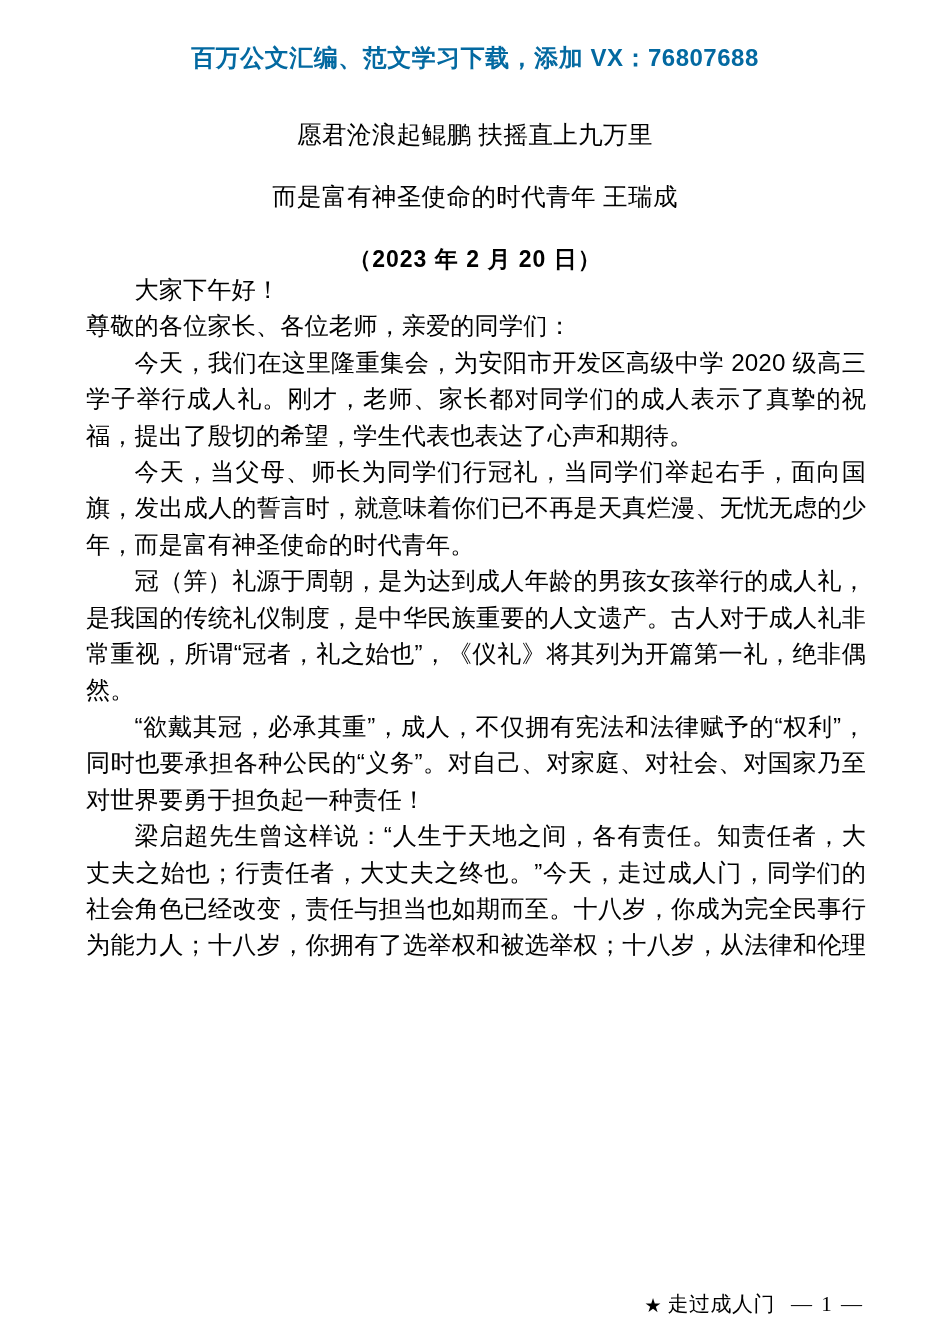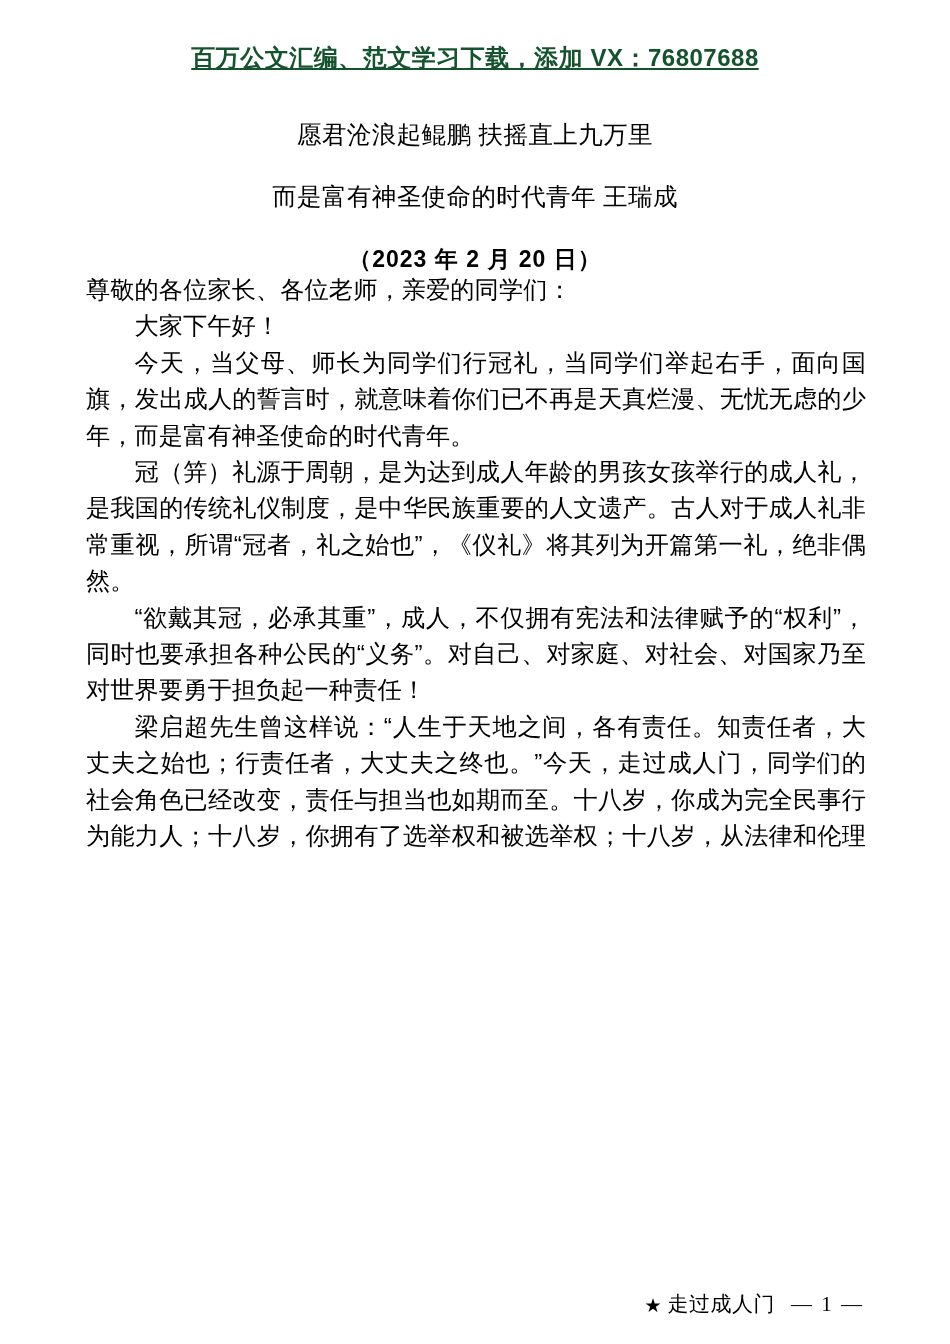--- a/index.html
+++ b/index.html
@@ -112,31 +112,32 @@
   #page-number {
     letter-spacing: 2px;
     padding-left: 10px;
   }
 </style>
 </head>
 <body style="color: rgb(0, 0, 0);">
 
 <div id="page" style="background: rgb(255, 255, 255);">
 
-  <div id="promo-header" style="color: #14532d; text-decoration: underline;">百万公文汇编、范文学习下载，添加 VX：76807688</div>
+  <div id="promo-header" style="color: #0369a1;">百万公文汇编、范文学习下载，添加 VX：76807688</div>
 
   <div id="title-block">
     <div class="title-line">愿君沧浪起鲲鹏  扶摇直上九万里</div>
     <div class="title-line">而是富有神圣使命的时代青年  王瑞成</div>
     <div class="title-line date-line">（2023 年 2 月 20 日）</div>
   </div>
 
   <div id="body-block">
+    <p class="para indent">大家下午好！</p>
     <p class="para">尊敬的各位家长、各位老师，亲爱的同学们：</p>
-    <p class="para indent">大家下午好！</p>
+    <p class="para indent">今天，我们在这里隆重集会，为安阳市开发区高级中学 2020 级高三学子举行成人礼。刚才，老师、家长都对同学们的成人表示了真挚的祝福，提出了殷切的希望，学生代表也表达了心声和期待。</p>
     <p class="para indent">今天，当父母、师长为同学们行冠礼，当同学们举起右手，面向国旗，发出成人的誓言时，就意味着你们已不再是天真烂漫、无忧无虑的少年，而是富有神圣使命的时代青年。</p>
     <p class="para indent">冠（笄）礼源于周朝，是为达到成人年龄的男孩女孩举行的成人礼，是我国的传统礼仪制度，是中华民族重要的人文遗产。古人对于成人礼非常重视，所谓“冠者，礼之始也”，《仪礼》将其列为开篇第一礼，绝非偶然。</p>
     <p class="para indent">“欲戴其冠，必承其重”，成人，不仅拥有宪法和法律赋予的“权利”，同时也要承担各种公民的“义务”。对自己、对家庭、对社会、对国家乃至对世界要勇于担负起一种责任！</p>
     <p class="para indent clipped">梁启超先生曾这样说：“人生于天地之间，各有责任。知责任者，大丈夫之始也；行责任者，大丈夫之终也。”今天，走过成人门，同学们的社会角色已经改变，责任与担当也如期而至。十八岁，你成为完全民事行为能力人；十八岁，你拥有了选举权和被选举权；十八岁，从法律和伦理的角度看，你长大成人了！作为成人，你的成熟，表现在你能正确规划人生，能正确面对人生的成功失败，酸甜苦辣；作为学生，你健康发展，学业有成，就是对辛勤付出劳</p>
   </div>
 
   <div id="footer">
     <div id="footer-inner">
       <span id="footer-star">★</span>
       <span id="footer-brand">走过成人门</span>

